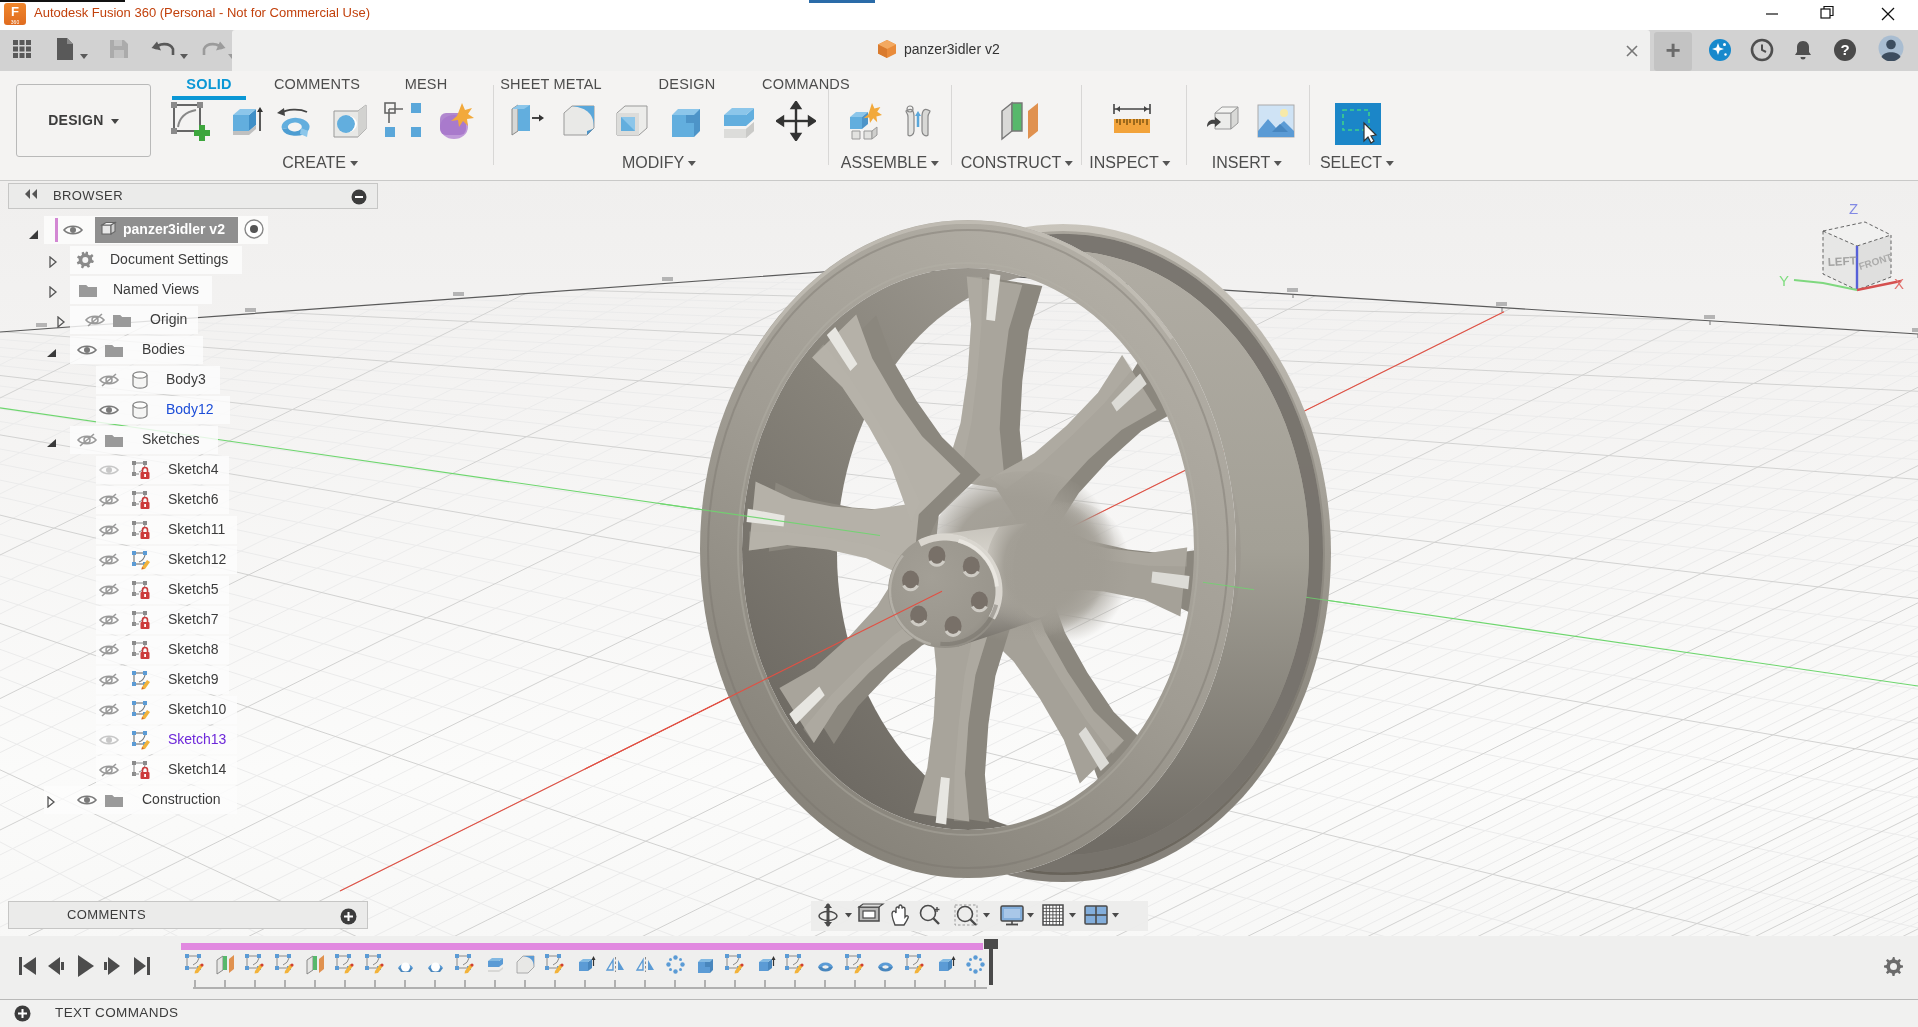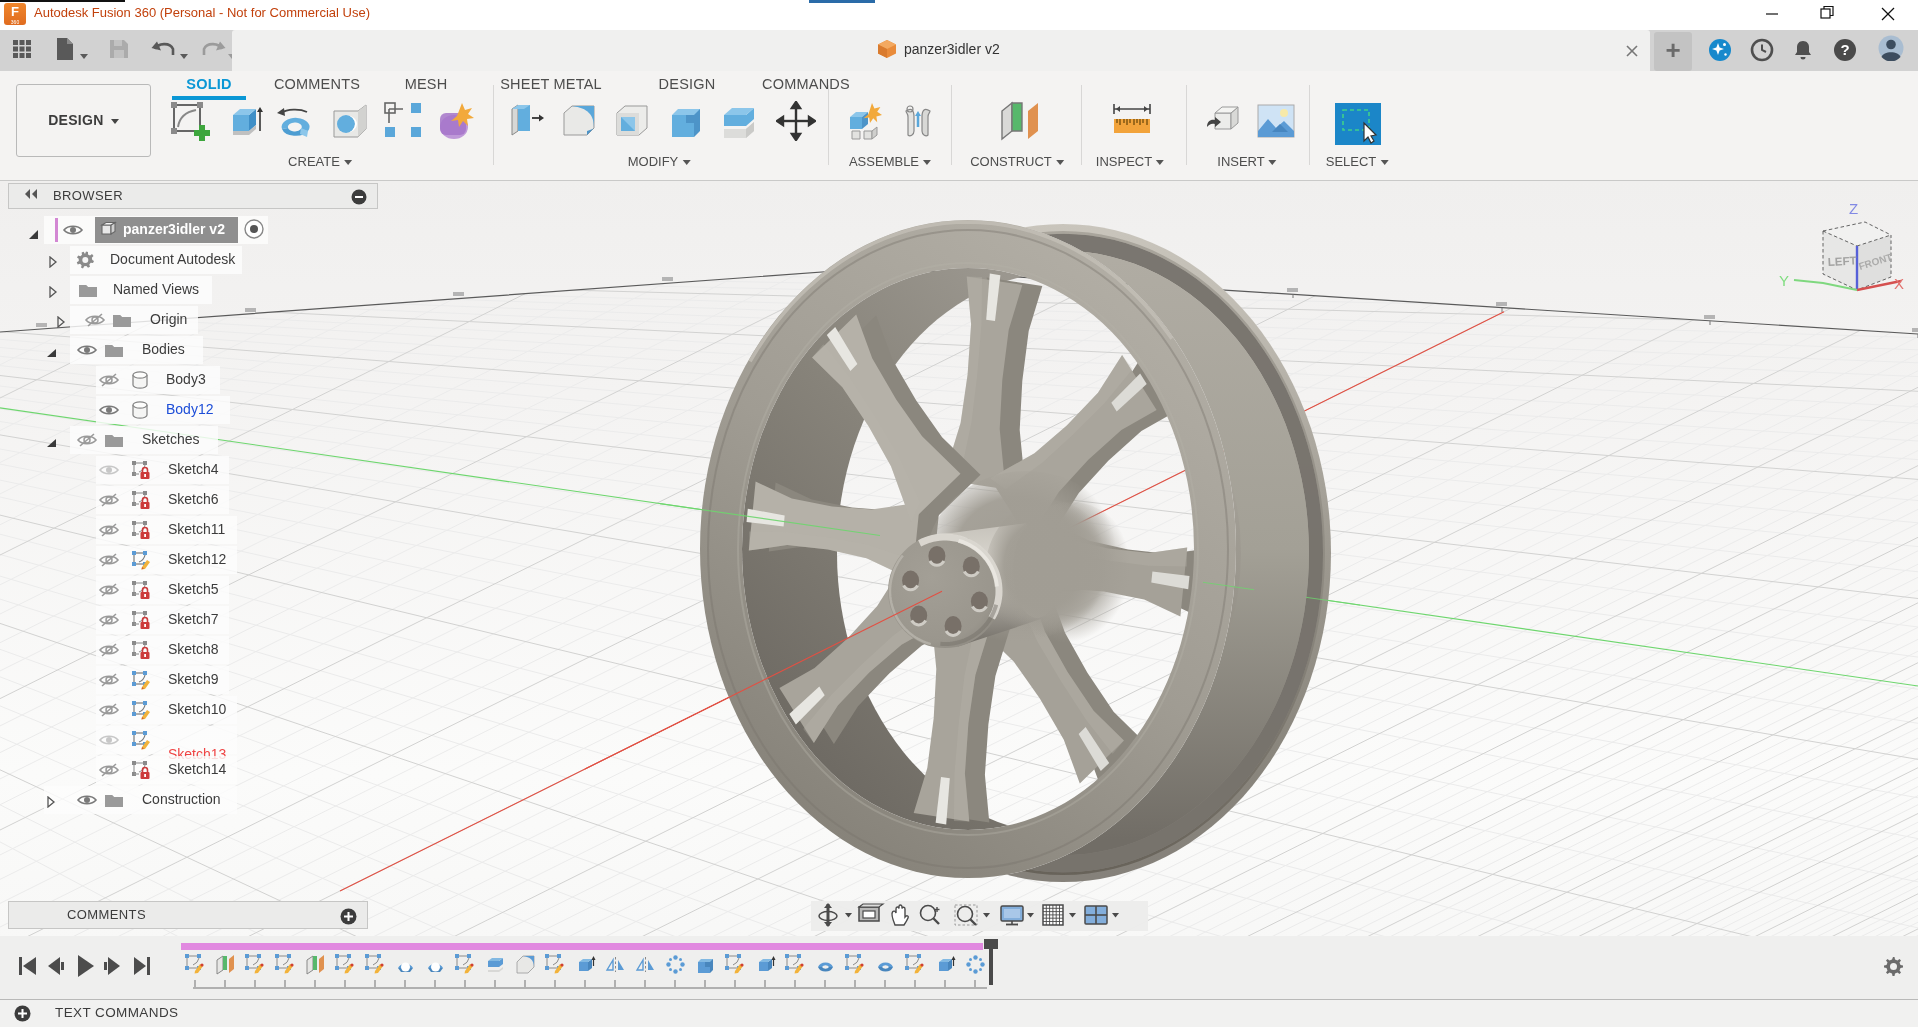--- a/index.html
+++ b/index.html
@@ -13,21 +13,21 @@
 .caret { display:inline-block; width:0; height:0; border-left:4.5px solid transparent; border-right:4.5px solid transparent; border-top:5.5px solid #5a5a5a; vertical-align:middle; }
 .doctab { position:absolute; left:232px; top:0; width:1418px; height:41px; background:#f0f0ef; border-radius:3px 3px 0 0; }
 .doctitle { position:absolute; left:672px; top:11px; font-size:14px; color:#333; }
 .plustile { position:absolute; right:226px; top:2px; width:38px; height:39px; background:#c3c3c3; border-radius:3px; color:#6b6b6b; font-size:26px; text-align:center; line-height:36px; font-weight:bold;}
 .abic { position:absolute; top:8px; }
 .ribbon { position:absolute; left:0; top:71px; width:1918px; height:110px; background:#f4f3f2; border-bottom:1px solid #c9c9c8; }
 .rtab { position:absolute; top:5px; transform:translateX(-50%); font-size:14.5px; color:#4d4d4d; letter-spacing:0.2px; }
 .rtab.active { color:#0a97d5; font-weight:bold; }
 .designbtn { position:absolute; left:16px; top:13px; width:135px; height:73px; border:1px solid #b9b9b9; border-radius:3px; font-size:14px; font-weight:bold; color:#3c3c3c; text-align:center; line-height:71px; letter-spacing:0.3px; }
 .ric { position:absolute; top:30px; }
-.rlabel { position:absolute; top:83px; transform:translateX(-50%); font-size:13px; color:#4d4d4d; white-space:nowrap; }
+.rlabel { position:absolute; top:83px; transform:translateX(-50%); font-size:16px; color:#4d4d4d; white-space:nowrap; }
 .rsep { position:absolute; top:14px; width:1px; height:80px; background:#d8d7d6; }
 .browser { position:absolute; left:0; top:0; width:390px; height:830px; font-family:"Liberation Sans",sans-serif; }
 .browserhdr { position:absolute; left:8px; top:183px; width:370px; height:26px; background:#ebebea; border:1px solid #c6c6c5; font-size:13px; color:#3c3c3c; padding:4px 0 0 14px; letter-spacing:0.4px; }
 .comments { position:absolute; left:8px; top:901px; width:360px; height:28px; background:#ebebea; border:1px solid #c6c6c5; font-size:13px; color:#3c3c3c; padding:5px 0 0 58px; letter-spacing:0.4px; }
 .timeline { position:absolute; left:0; top:936px; width:1918px; height:63px; background:#efefee; }
 .textcmd { position:absolute; left:0; top:999px; width:1918px; height:28px; background:#f1f1f0; border-top:1px solid #b9b9b8; font-size:13.5px; color:#3c3c3c; padding-top:5px; letter-spacing:0.4px; }
 </style></head>
 <body>
 <svg width="1918" height="846" viewBox="0 0 1918 846" style="position:absolute;left:0;top:181px">
     <defs>
@@ -494,21 +494,21 @@
       </svg></span>
     <div style="position:absolute;left:70px;top:246px;width:172px;height:28px;background:rgba(252,252,252,0.82)"></div>
     <div style="position:absolute;left:0;top:246px;height:28px;width:380px">
       <span style="position:absolute;left:48px;top:8px"><svg width="10" height="12" viewBox="0 0 10 12" style="">
           <path d="M2,1 L8,6 L2,11 Z" fill="none" stroke="#555" stroke-width="1.3"></path>
         </svg></span>
       <span style="position:absolute;left:76px;top:5px"><svg width="18" height="18" viewBox="0 0 18 18" style="">
           <path d="M9,3 L10,0.5 L12,1 L12,3.5 L14,4.5 L16,3 L17.5,5 L15.8,6.8 L16.3,9 L18,10 L17,12 L14.7,11.7 L13.3,13.4 L14,15.7 L12,16.7 L10.4,15 L8.2,15.3 L7,17.5 L5,16.5 L5.6,14.2 L4,12.8 L1.7,13.4 L0.8,11.3 L2.8,10 L2.7,7.8 L1,6.5 L2.2,4.6 L4.4,5.3 L6,3.8 L5.6,1.5 L7.6,0.8 Z" fill="#8a8a8a"></path>
           <circle cx="9.3" cy="9" r="3" fill="#f5f5f5"></circle>
         </svg></span>
-      <span style="position:absolute;left:110px;top:5px;font-size:14px;font-weight:normal;color:#3c3c3c">Document Autodesk</span>
+      <span style="position:absolute;left:110px;top:5px;font-size:14px;font-weight:normal;color:#3c3c3c">Document Settings</span>
     </div>
     <div style="position:absolute;left:70px;top:276px;width:142px;height:28px;background:rgba(252,252,252,0.82)"></div>
     <div style="position:absolute;left:0;top:276px;height:28px;width:380px">
       <span style="position:absolute;left:48px;top:8px"><svg width="10" height="12" viewBox="0 0 10 12" style="">
           <path d="M2,1 L8,6 L2,11 Z" fill="none" stroke="#555" stroke-width="1.3"></path>
         </svg></span>
       <span style="position:absolute;left:78px;top:6px"><svg width="20" height="16" viewBox="0 0 20 16" style="">
           <path d="M1,3 L8,3 L10,5 L19,5 L19,15 L1,15 Z" fill="#9a9a9a"></path>
           <path d="M1,3 L8,3 L10,5 L1,5 Z" fill="#9a9a9a" opacity="0.7"></path>
         </svg></span>
@@ -825,21 +825,21 @@
           </g>
 <g stroke="#7a7a7a" stroke-width="1.2" fill="none">
             <line x1="3" y1="5" x2="3" y2="12"></line>
             <line x1="5" y1="3" x2="12" y2="3"></line>
             <line x1="5" y1="14" x2="12" y2="14"></line>
             <path d="M14,5 Q13,10 8,12"></path>
           </g>
 <path d="M11,17 L16,10 L19,12 L14,19 L10.5,19.5 Z" fill="#f2b33b"></path>
           <path d="M10.5,19.5 L11,17 L13,18.5 Z" fill="#d06030"></path>
         </svg></span>
-      <span style="position:absolute;left:168px;top:20px;font-size:14px;font-weight:normal;color:#ef4444">Sketch13</span>
+      <span style="position:absolute;left:168px;top:5px;font-size:14px;font-weight:normal;color:#6d28d9">Sketch13</span>
     </div>
     <div style="position:absolute;left:96px;top:756px;width:141px;height:28px;background:rgba(252,252,252,0.82)"></div>
     <div style="position:absolute;left:0;top:756px;height:28px;width:380px">
       <span style="position:absolute;left:98px;top:6px"><svg width="22" height="16" viewBox="0 0 22 16" style="">
           <path d="M2,8 C6,3 16,3 20,8 C16,13 6,13 2,8 Z" fill="none" stroke="#9a9a9a" stroke-width="1.6"></path>
           <circle cx="11" cy="8" r="3" fill="none" stroke="#9a9a9a" stroke-width="1.5"></circle>
           <line x1="4" y1="14" x2="18" y2="2" stroke="#9a9a9a" stroke-width="1.6"></line>
         </svg></span>
       <span style="position:absolute;left:131px;top:4px"><svg width="20" height="20" viewBox="0 0 20 20" style="">
           <g fill="#8a8a8a">

